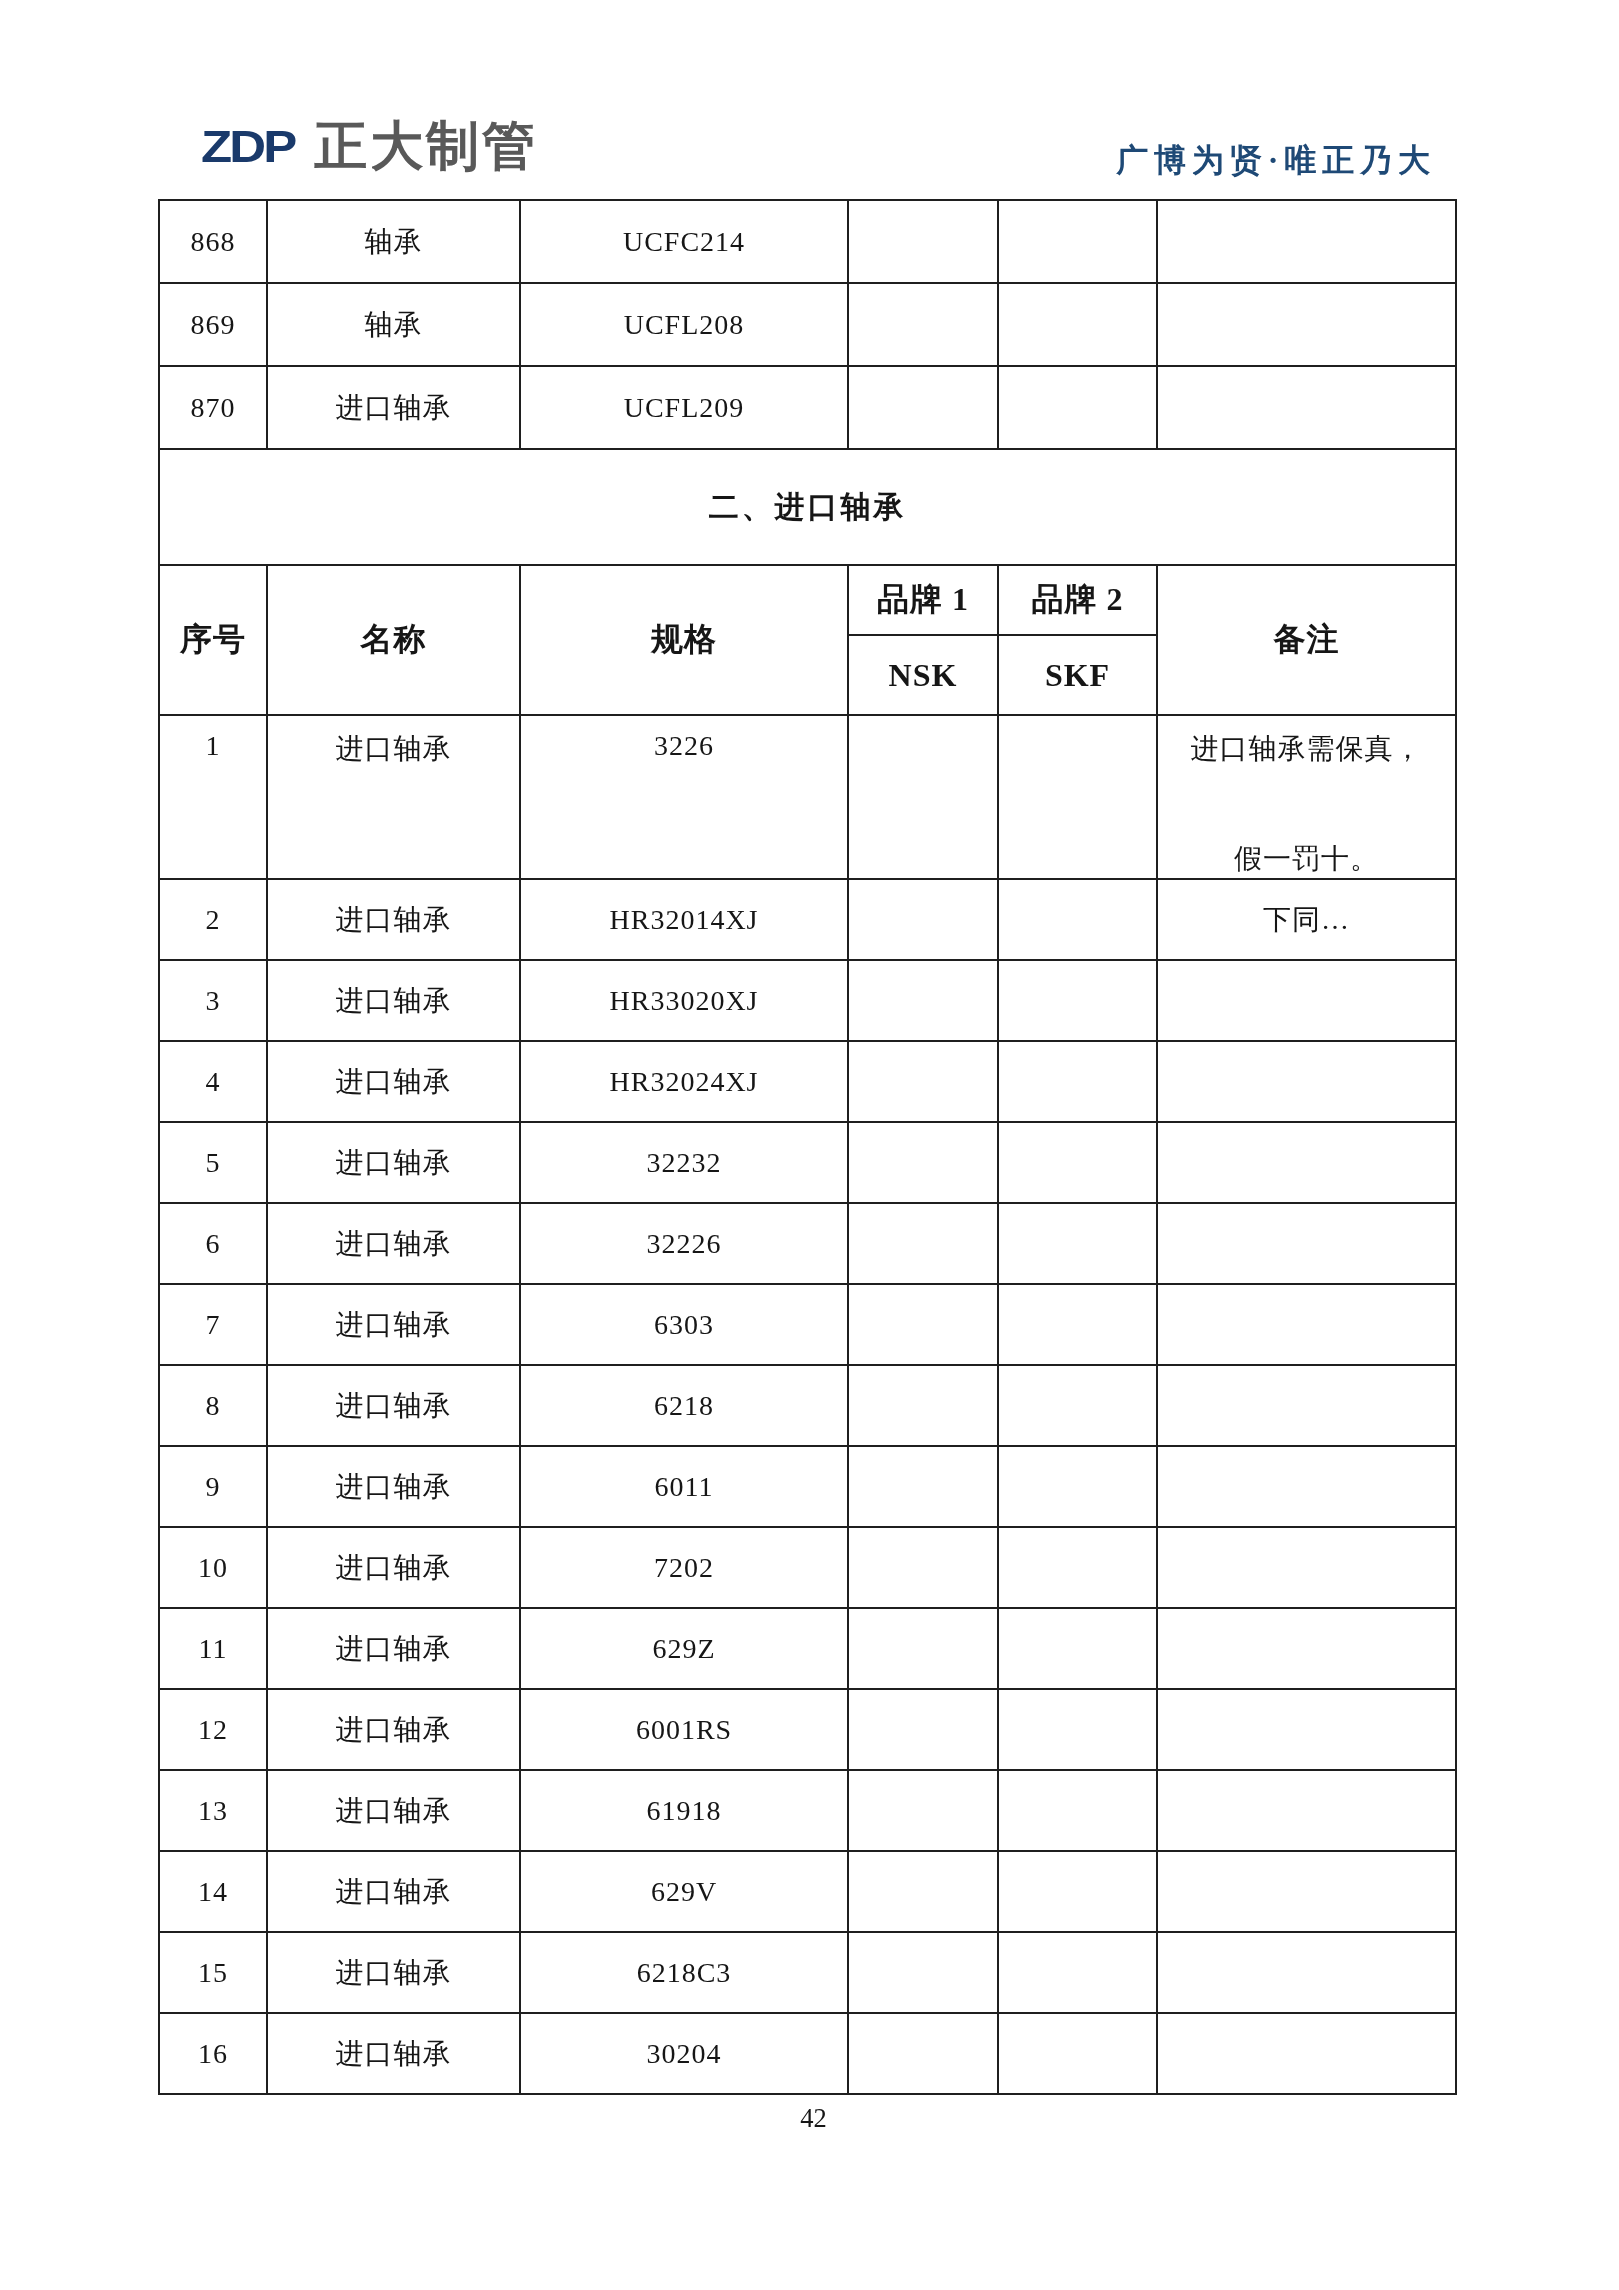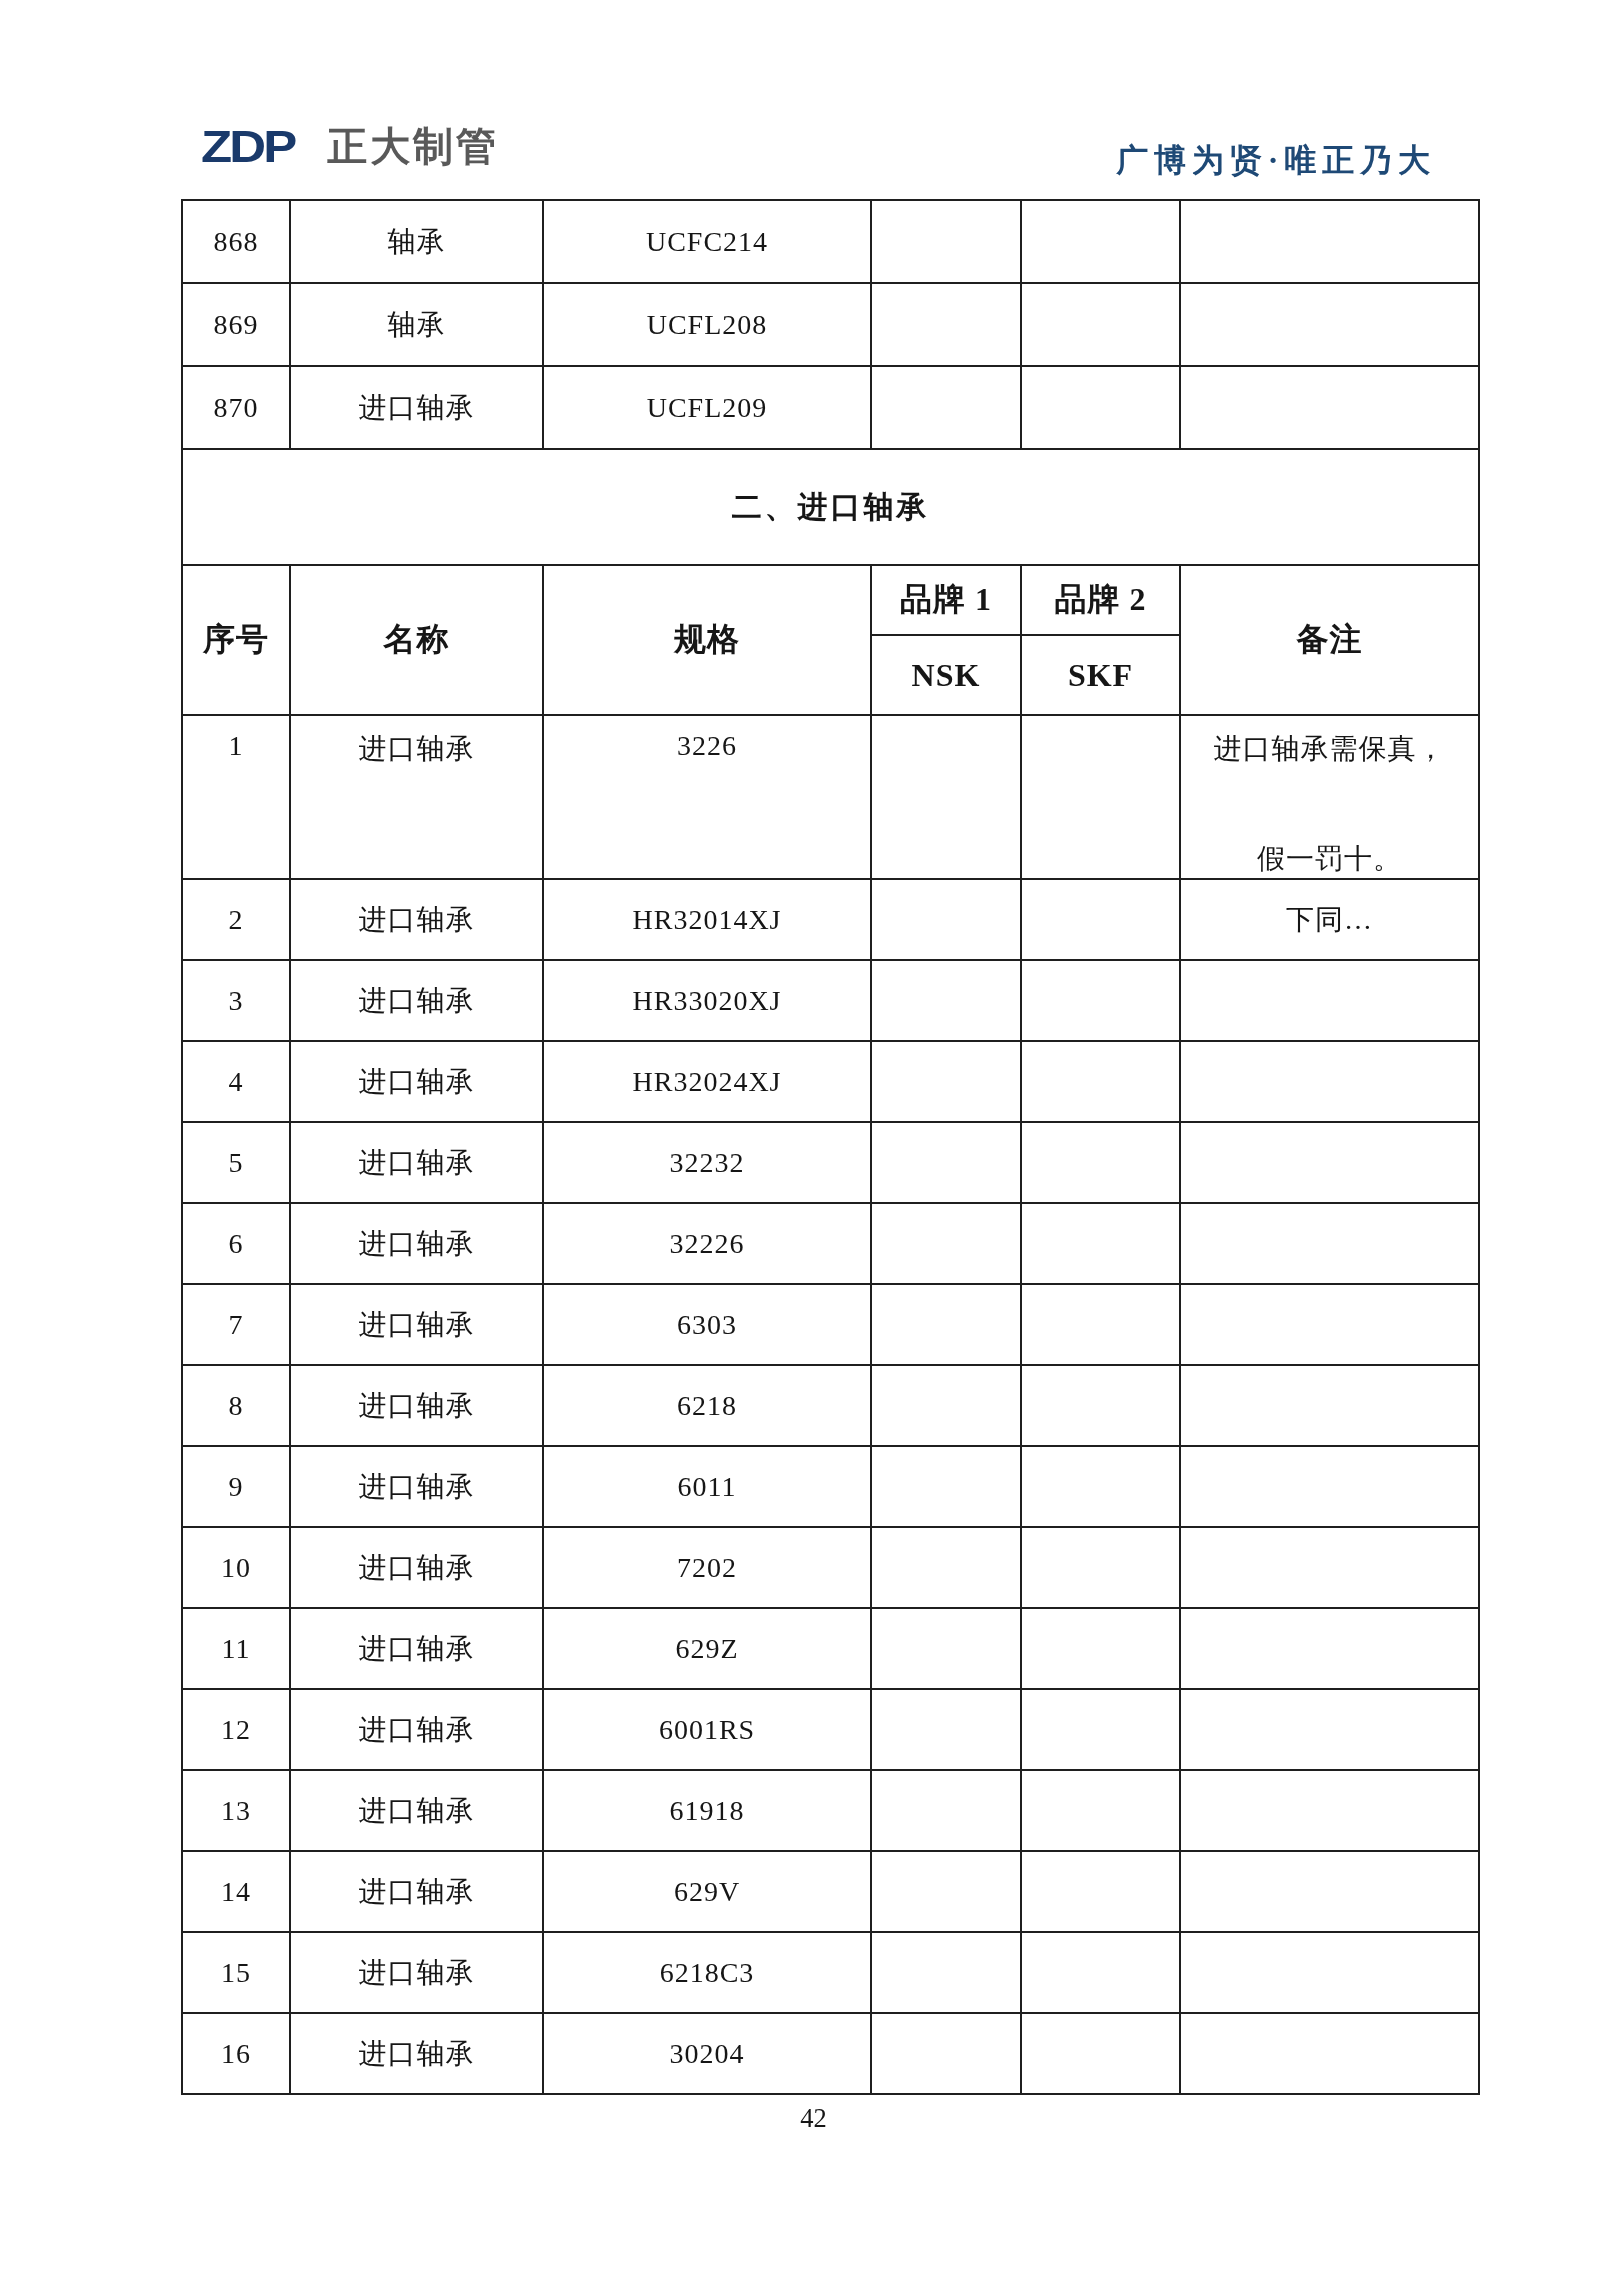--- a/index.html
+++ b/index.html
@@ -24,35 +24,35 @@
     position:absolute;left:201px;top:124px;
     display:flex;align-items:center;white-space:nowrap;
   }
   .brand .zdp{
     font-family:"Liberation Sans", sans-serif;
     font-weight:900;font-size:51px;line-height:45px;
     letter-spacing:-2.9px;color:var(--logo_navy);
     transform:scaleY(.88);display:inline-block;
   }
   .brand .company{
-    font-family:Liberation Sans, sans-serif;
-    font-weight:800;font-size:40px;line-height:45px;
+    font-family:Liberation Serif, serif;
+    font-weight:800;font-size:53px;line-height:45px;
     letter-spacing:2.9px;color:var(--logo_gray);
-    margin-left:33px;display:inline-block;
+    margin-left:20px;display:inline-block;
   }
   .slogan{
     position:absolute;top:139px;right:183px;
     font-family:"Liberation Serif", serif;
     font-weight:bold;font-size:32px;letter-spacing:5.9px;
     color:var(--slogan_blue);white-space:nowrap;
   }
 
   
   table.doc{
-    position:absolute;left:181px;top:199px;
+    position:absolute;left:158px;top:199px;
     width:1297px;table-layout:fixed;
     border-collapse:collapse;
     border:2.9px solid var(--border);
   }
   table.doc td,table.doc th{
     border-left:2px solid var(--border);
     border-right:2px solid var(--border);
     border-top:2.9px solid var(--border);
     border-bottom:2.9px solid var(--border);
     text-align:center;vertical-align:middle;

